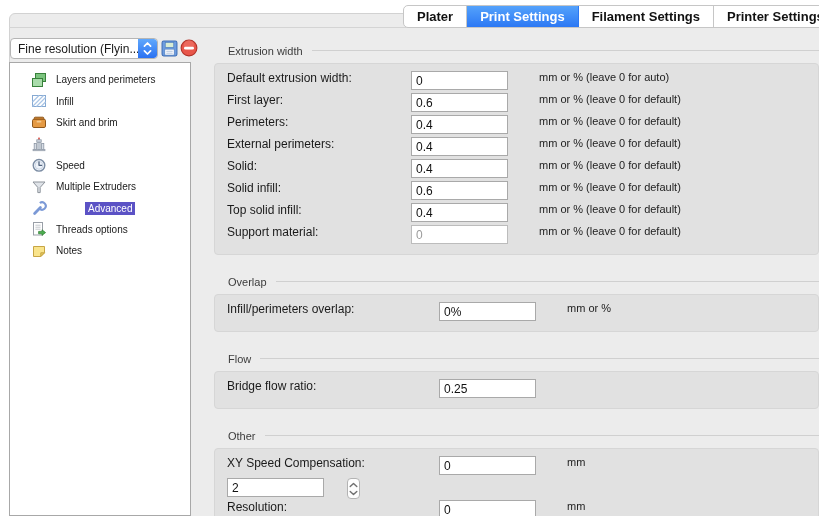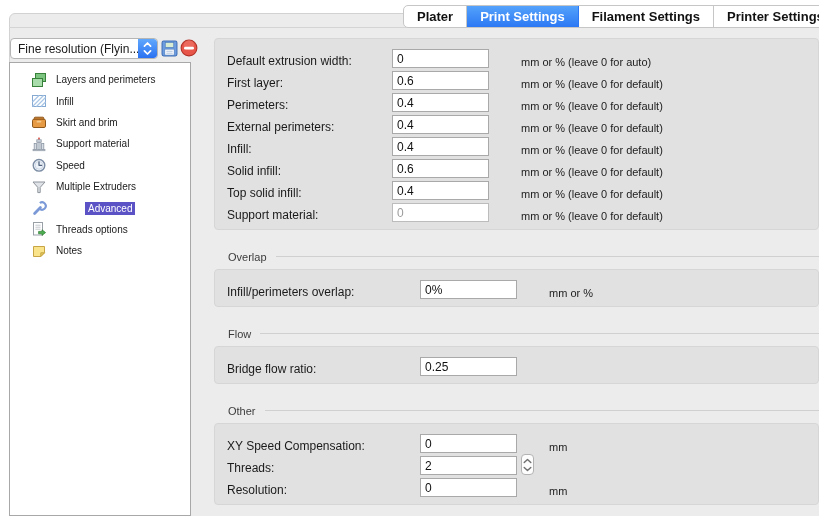--- a/index.html
+++ b/index.html
@@ -42,27 +42,27 @@
   .side-item svg { flex:0 0 16px; }
 
   
   .content { position:absolute; left:214px; top:38px; right:0; }
   .sec-header { display:flex; align-items:center; gap:9px; height:13px;
                 margin:20px 0 6px 14px; font-size:11px; color:#3c3c3c; }
   .sec-header:first-child { margin-top:6px; }
   .sec-header .rule { flex:1; height:1px; background:#d0d0d0; margin-right:0; }
   .sec-panel { background:#e1e1e1; border:1px solid #d6d6d6; border-radius:4px;
                padding:7px 12px; }
-  .row { display:flex; align-items:flex-end; height:22px; }
+  .row { display:flex; align-items:flex-start; height:22px;gap:19px; }
   .rlabel { width:165px; font-size:12px; }
   .sec-panel.wide .rlabel { width:193px; }
   input.field { width:97px; height:19px; border:1px solid #a9a9a9; background:#fff;
                 font-family:"Liberation Sans", sans-serif; font-size:12px; padding:0 4px; color:#111; }
   input.field.disabled { color:#9b9b9b; border-color:#bcbcbc; }
-  .hint { margin-left:32px; font-size:11px; color:#1d1d1d; white-space:nowrap; }
+  .hint { margin-left:12px; font-size:11px; color:#1d1d1d; white-space:nowrap; }
   .stepper { width:13px; height:21px; margin-left:4px; background:#fdfdfd;
              border:1px solid #b3b3b3; border-radius:4px; display:flex; flex-direction:column;
              align-items:center; justify-content:center; gap:2px; }
 </style>
 </head>
 <body>
 
 <div class="page"></div>
 <div class="tab-underline"></div>
 
@@ -124,21 +124,20 @@
   </div>
   <div class="side-item">
     <svg width="16" height="16" viewBox="0 0 16 16">
       <rect x="7.2" y="1.6" width="1.6" height="2.4" fill="#d9493f"></rect>
       <rect x="5.8" y="3.8" width="4.4" height="2.4" fill="#d8dee6" stroke="#8b95a3" stroke-width="0.8"></rect>
       <rect x="3.2" y="7.4" width="2.2" height="6" fill="#d8dee6" stroke="#8b95a3" stroke-width="0.8"></rect>
       <rect x="6.9" y="6.2" width="2.2" height="7.2" fill="#d8dee6" stroke="#8b95a3" stroke-width="0.8"></rect>
       <rect x="10.6" y="7.4" width="2.2" height="6" fill="#d8dee6" stroke="#8b95a3" stroke-width="0.8"></rect>
       <rect x="2" y="13.4" width="12" height="1.4" fill="#b7bfc9" stroke="#8b95a3" stroke-width="0.6"></rect>
     </svg>
-    <span class="lbl">Support material</span>
   </div>
   <div class="side-item">
     <svg width="16" height="16" viewBox="0 0 16 16">
       <circle cx="8" cy="8.3" r="5.8" fill="#eef3fa" stroke="#7b8ca3" stroke-width="1.4"></circle>
       <circle cx="8" cy="8.3" r="3.9" fill="none" stroke="#c3cedd" stroke-width="0.8"></circle>
       <path d="M8 8.3 L8 4.9 M8 8.3 L10.7 8.3" stroke="#53657f" stroke-width="1.3" stroke-linecap="round"></path>
     </svg>
     <span class="lbl">Speed</span>
   </div>
   <div class="side-item">
@@ -168,20 +167,24 @@
     <svg width="16" height="16" viewBox="0 0 16 16">
       <path d="M2.5 3.5 H13.5 V9.8 L9.8 13.5 H2.5 Z" fill="#f9e48c" stroke="#c7a544"></path>
       <path d="M9.8 13.5 V9.8 H13.5 Z" fill="#e8ca5f" stroke="#c7a544"></path>
     </svg>
     <span class="lbl">Notes</span>
   </div>
 </div>
 
 <div class="content">
 
+  <div class="sec-header">
+    <span>Extrusion width</span>
+    <div class="rule"></div>
+  </div>
   <div class="sec-panel">
     <div class="row">
       <span class="rlabel">Default extrusion width:</span>
       <input class="field" type="text" value="0" style="">
       <span class="hint">mm or % (leave 0 for auto)</span>
     </div>
     <div class="row">
       <span class="rlabel">First layer:</span>
       <input class="field" type="text" value="0.6" style="">
       <span class="hint">mm or % (leave 0 for default)</span>
@@ -190,21 +193,21 @@
       <span class="rlabel">Perimeters:</span>
       <input class="field" type="text" value="0.4" style="">
       <span class="hint">mm or % (leave 0 for default)</span>
     </div>
     <div class="row">
       <span class="rlabel">External perimeters:</span>
       <input class="field" type="text" value="0.4" style="">
       <span class="hint">mm or % (leave 0 for default)</span>
     </div>
     <div class="row">
-      <span class="rlabel">Infill:</span>
+      <span class="rlabel">Solid:</span>
       <input class="field" type="text" value="0.4" style="">
       <span class="hint">mm or % (leave 0 for default)</span>
     </div>
     <div class="row">
       <span class="rlabel">Solid infill:</span>
       <input class="field" type="text" value="0.6" style="">
       <span class="hint">mm or % (leave 0 for default)</span>
     </div>
     <div class="row">
       <span class="rlabel">Top solid infill:</span>
@@ -246,21 +249,20 @@
     <span>Other</span>
     <div class="rule"></div>
   </div>
   <div class="sec-panel wide">
     <div class="row">
       <span class="rlabel">XY Speed Compensation:</span>
       <input class="field" type="text" value="0" style="">
       <span class="hint">mm</span>
     </div>
     <div class="row">
-      <span class="rlabel">Threads:</span>
       <input class="field" type="text" value="2" style="">
       <span class="stepper">
         <svg width="9" height="6" viewBox="0 0 9 6">
             <path d="M1.2 4.6 L4.5 1.4 L7.8 4.6" stroke="#6f6f6f" stroke-width="1.4" fill="none" stroke-linecap="round" stroke-linejoin="round"></path>
           </svg>
         <svg width="9" height="6" viewBox="0 0 9 6">
             <path d="M1.2 1.4 L4.5 4.6 L7.8 1.4" stroke="#6f6f6f" stroke-width="1.4" fill="none" stroke-linecap="round" stroke-linejoin="round"></path>
           </svg>
       </span>
       <span class="hint"></span>

